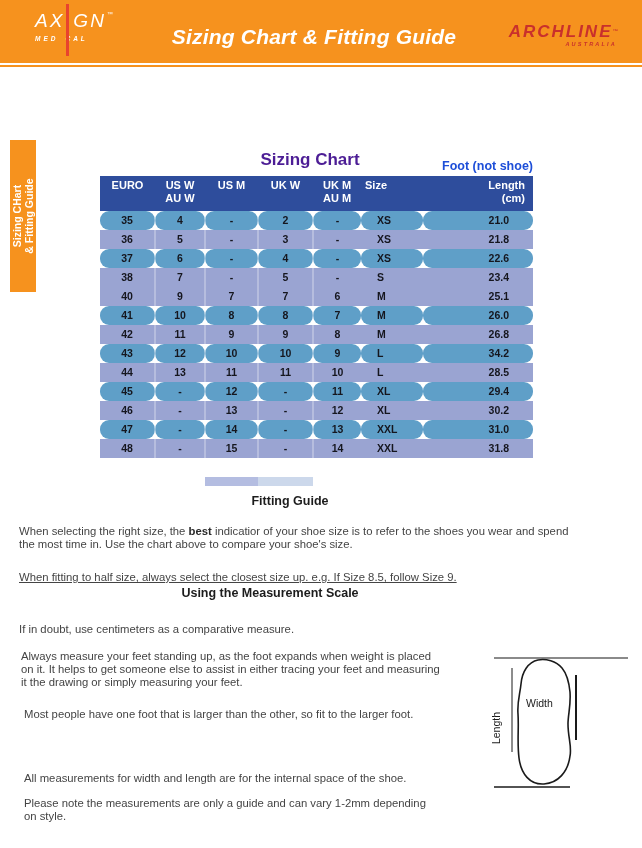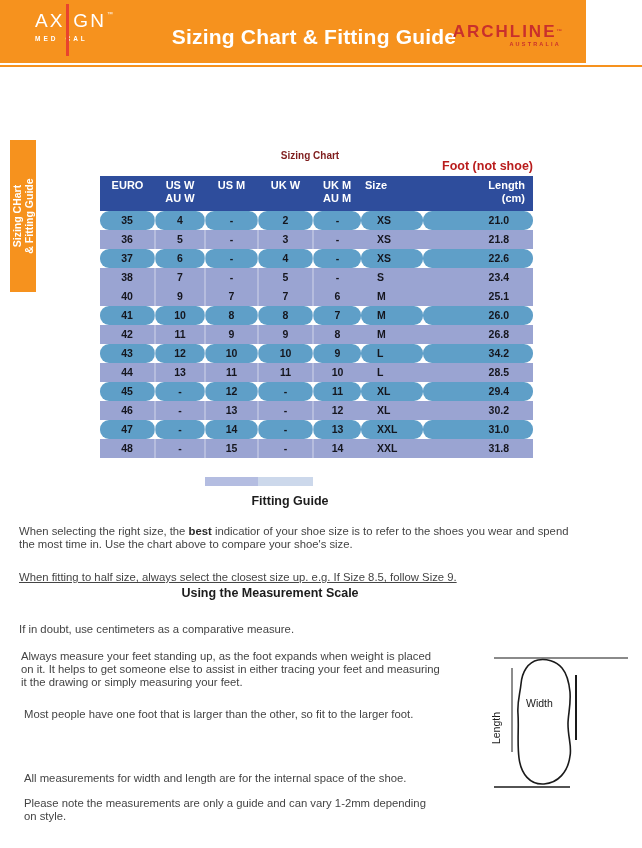--- a/index.html
+++ b/index.html
@@ -1,20 +1,20 @@
 <!DOCTYPE html>
 <html style="--orange: #F6921E; --hblue: #2E4D9C; --rowa: #5F9FC8; --rowb: #9AA4D2; --archred: #C9302C; --axred: #E8432E; --patchl: #B4BDE1; --patchr: #CCD8EB;"><head>
 <meta charset="utf-8">
 <style>
   html,body{margin:0;padding:0;background:#fff;}
   .page{position:relative;width:642px;height:848px;background:#fff;overflow:hidden;
         font-family:"Liberation Sans",sans-serif;}
 
   
-  .banner{position:absolute;left:0;top:0;width:586px;height:63px;background:var(--orange);}
+  .banner{position:absolute;left:0;top:0;width:642px;height:63px;background:var(--orange);font-style:italic;}
   .banner-rule{position:absolute;left:0;top:65px;width:642px;height:2px;background:var(--orange);}
 
   .axign{position:absolute;left:35px;top:10px;color:#fff;}
   .axign-name{font-size:19px;font-weight:400;letter-spacing:2px;display:flex;align-items:flex-start;}
   .axign-gap{display:inline-block;width:9px;}
   .axign-tm{font-size:6px;margin-top:1px;margin-left:1px;}
   .axign-sub{font-size:6.5px;font-weight:bold;letter-spacing:3px;margin-top:3px;display:flex;}
   .axign-sub-gap{display:inline-block;width:7px;}
   .axign-line{position:absolute;left:31px;top:-6px;width:2.5px;height:52px;background:var(--axred);}
 
@@ -28,23 +28,23 @@
 
   
   .side-tab{position:absolute;left:10px;top:140px;width:26px;height:152px;background:var(--orange);}
   .side-tab-text{position:absolute;left:50%;top:50%;width:150px;
                  transform:translate(-50%,-50%) rotate(-90deg);
                  text-align:center;color:#fff;font-size:10.5px;font-weight:bold;
                  line-height:12px;white-space:pre-line;}
 
   
   .chart-title{position:absolute;left:100px;top:150px;width:420px;text-align:center;
-               font-size:10px;font-weight:bold;color:#7f1d1d;}
+               font-size:17px;font-weight:bold;color:#4c1d95;}
   .foot-note{position:absolute;left:320px;top:159px;width:213px;text-align:right;
-             font-size:12.5px;font-weight:bold;color:#b91c1c;}
+             font-size:12.5px;font-weight:bold;color:#1d4ed8;}
 
   
   .sizing-table{position:absolute;left:100px;top:176px;width:433px;
                 border-collapse:collapse;table-layout:fixed;}
   .sizing-table th{background:var(--hblue);color:#fff;font-size:11px;font-weight:bold;
                    vertical-align:top;padding:3px 0 0 0;height:32px;line-height:13px;text-align:center;}
   .sizing-table td{height:19px;line-height:19px;padding:0;text-align:center;
                    font-size:10.5px;font-weight:600;color:#15161e;}
   .sizing-table tr.row-a td{background:var(--rowa);border-radius:9px;}
   .sizing-table tr.row-b td{background:var(--rowb);}

